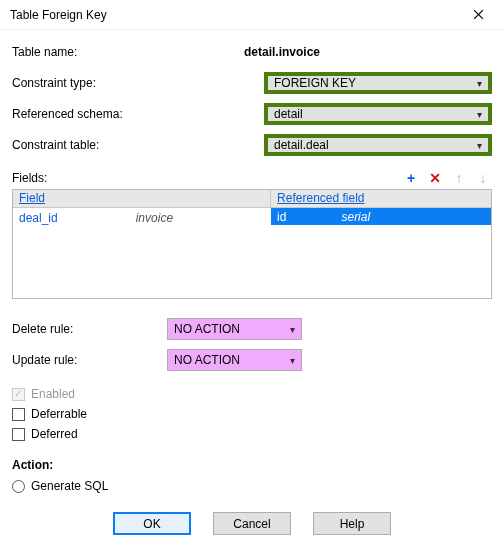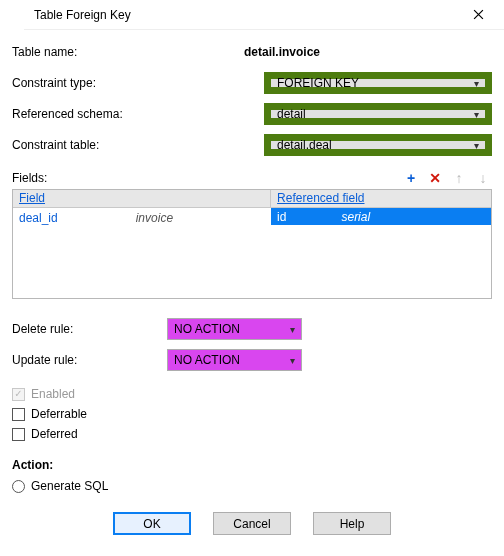--- a/index.html
+++ b/index.html
@@ -13,41 +13,40 @@
     height: 556px;
     overflow: hidden;
   }
   .titlebar {
     display: flex;
     align-items: center;
     justify-content: space-between;
     height: 30px;
     padding: 0 8px 0 10px;
     border-bottom: 1px solid #eee;
-    margin-left: 24px;
   }
   .titlebar .title { font-size: 12px; }
   .titlebar .close {
     width: 36px; height: 28px;
     display: flex; align-items: center; justify-content: center;
     font-size: 14px; cursor: default;
   }
   .content { padding: 8px 12px 8px 12px; }
   .row {
     display: flex;
     align-items: center;
     height: 28px;
     margin-bottom: 3px;
   }
   .row label { width: 130px; }
   .row .value-bold { font-weight: 700; }
   .combo {
     flex: 1;
     height: 22px;
-    border: 7px solid #4d7c0f;
+    border: 4px solid #4d7c0f;
     background: #e1e1e1;
     display: flex; align-items: center;
     padding: 0 6px;
     position: relative;
     margin-left: 130px;
   }
   .row .combo { margin-left: 0; }
   .combo .chev {
     position: absolute; right: 6px; top: 50%; transform: translateY(-50%);
     font-size: 10px; color: #333;
@@ -77,21 +76,21 @@
   .grow-cell.left { width: 54%; color: #0a5ed7; }
   .grow-cell.left .type { color: #555; font-style: italic; margin-left: 50px; }
   .grow-cell.right {
     width: 46%; background: #0a7ef2; color: #fff;
     display: flex; align-items: center; gap: 55px;
   }
   .grow-cell.right .type { font-style: italic; }
   .grid-fill { flex: 1; }
   .rule-combo {
     width: 135px; height: 22px;
-    border: 1px solid #adadad; background: #d946ef;
+    border: 1px solid #adadad; background: #f0abfc;
     position: relative; padding: 0 6px;
     display: flex; align-items: center;
   }
   .rule-combo .chev { position: absolute; right: 6px; top: 50%; transform: translateY(-50%); font-size: 10px; color: #333; }
   .checks { margin-top: 10px; }
   .checks .c { display: flex; align-items: center; gap: 6px; height: 20px; }
   .chk {
     width: 13px; height: 13px; border: 1px solid #555; display: inline-flex;
     align-items: center; justify-content: center; font-size: 10px; line-height: 10px;
   }

